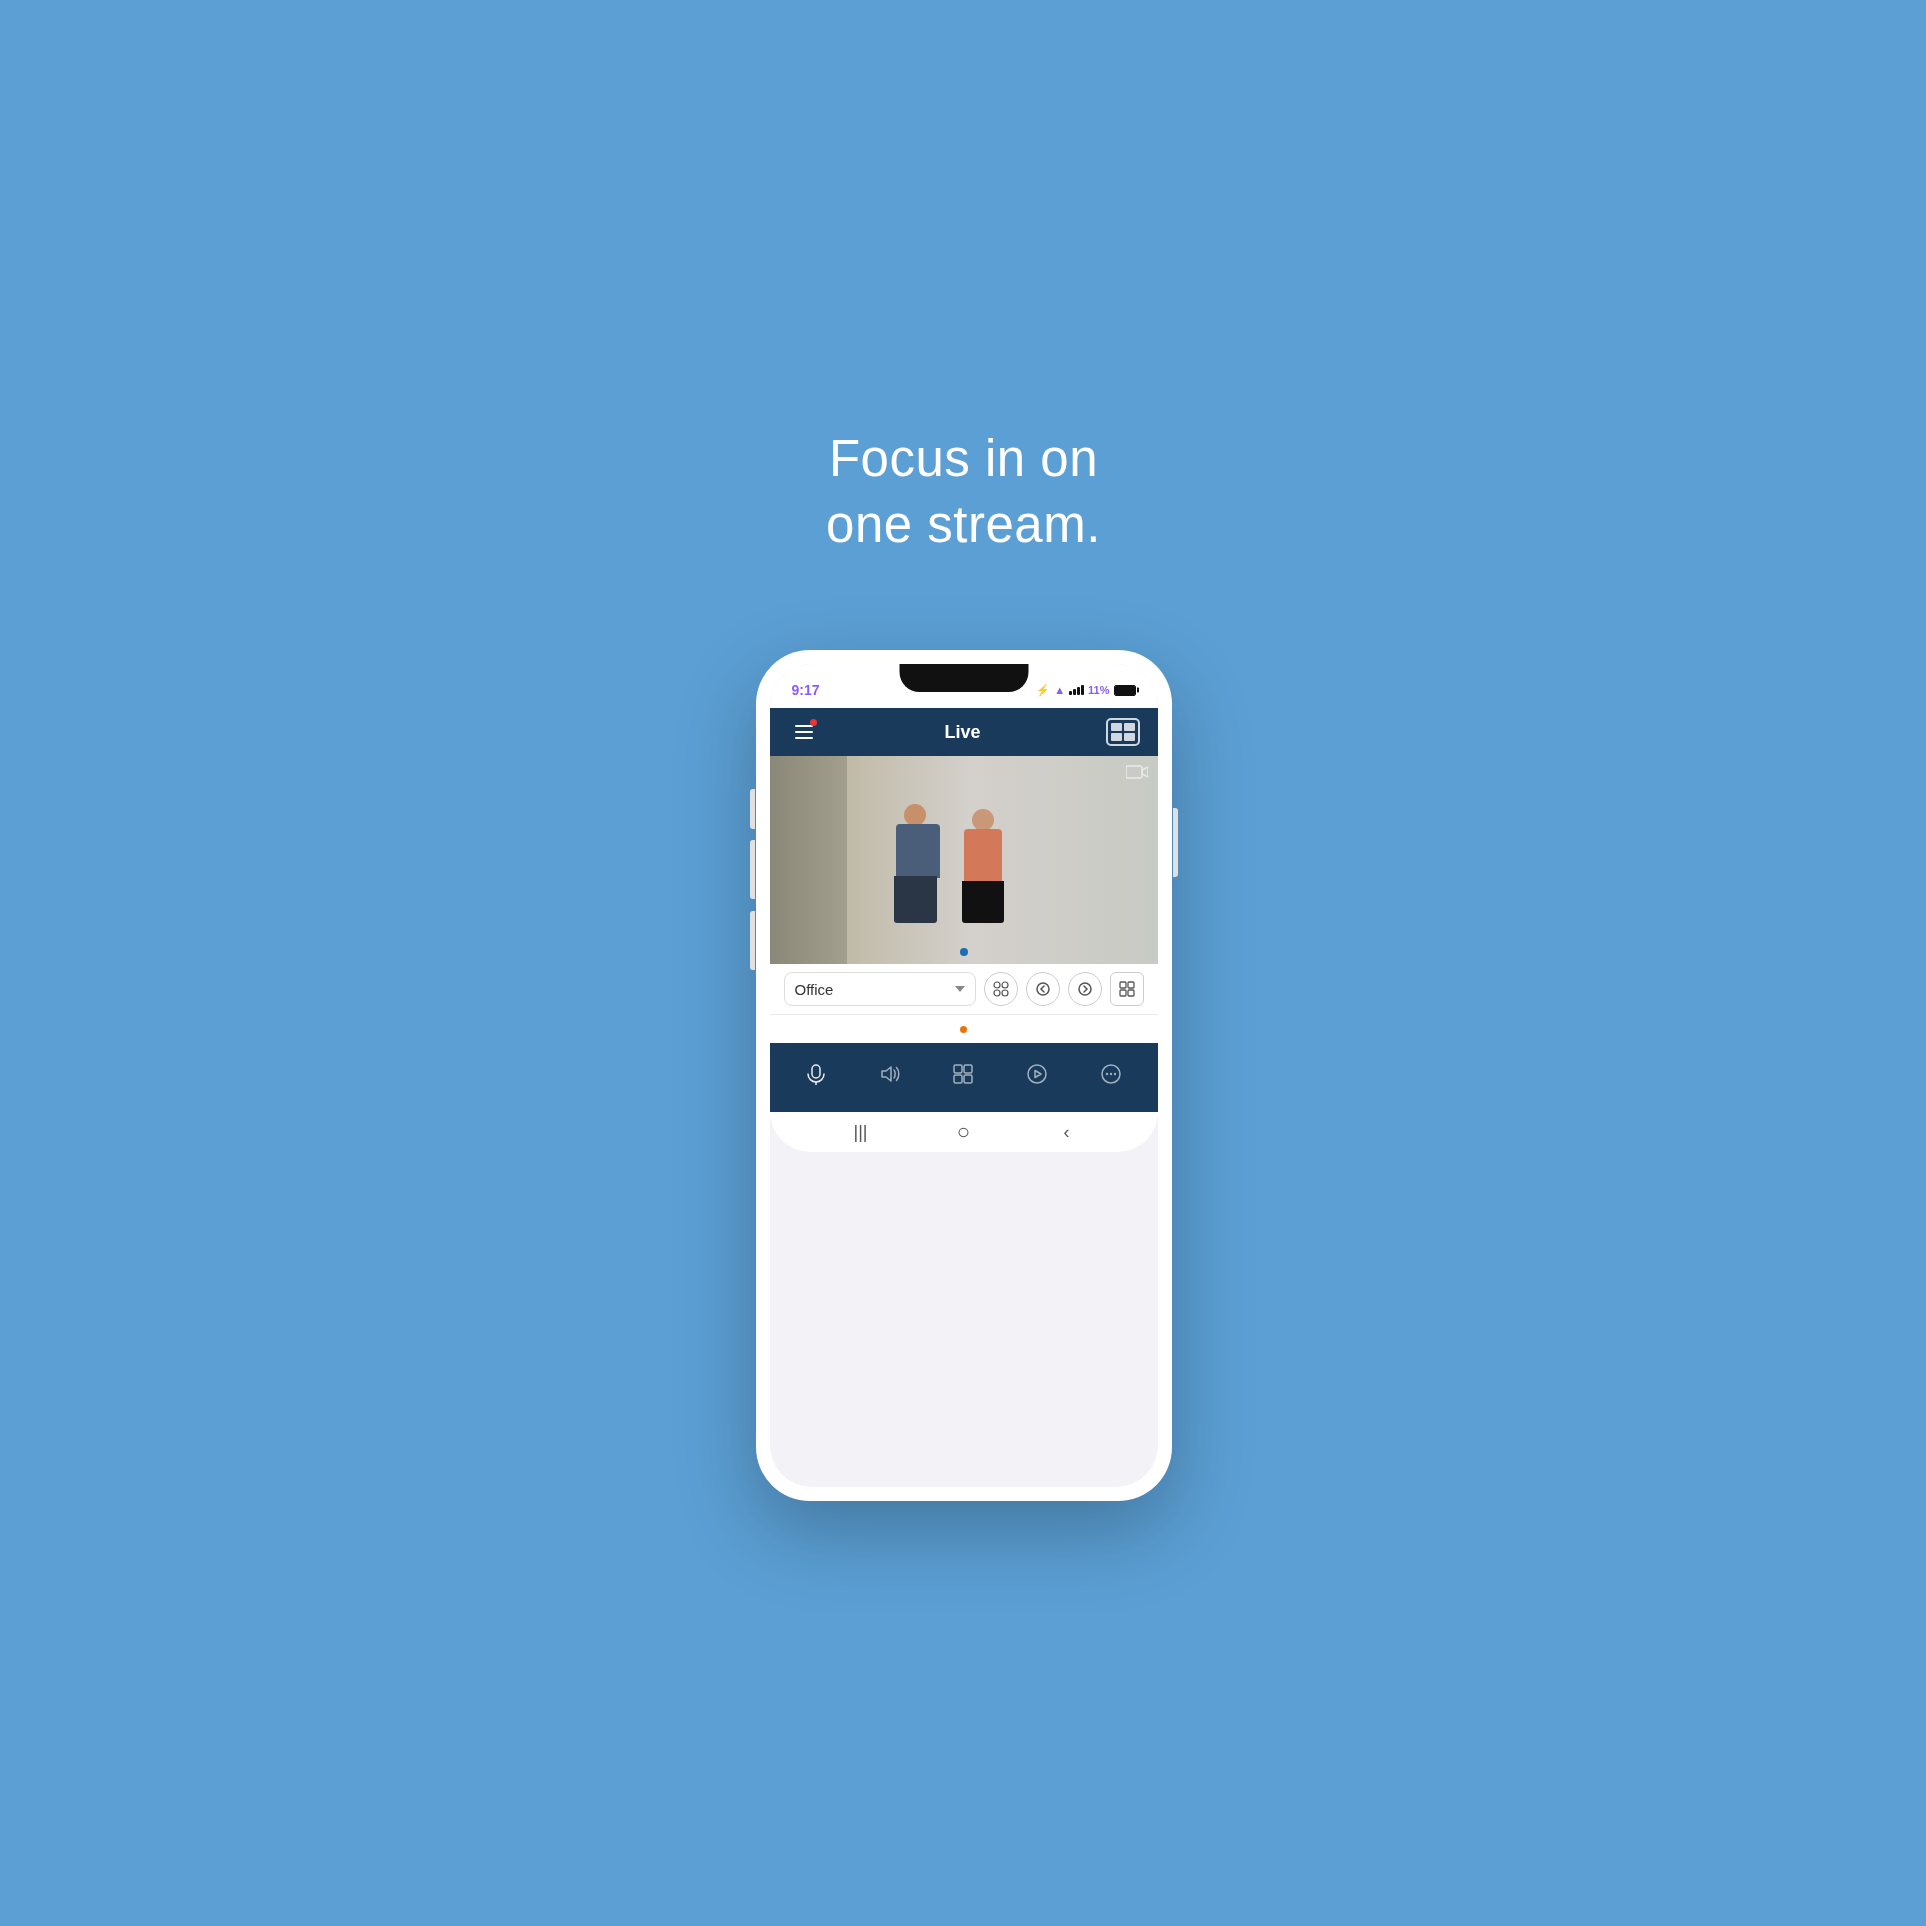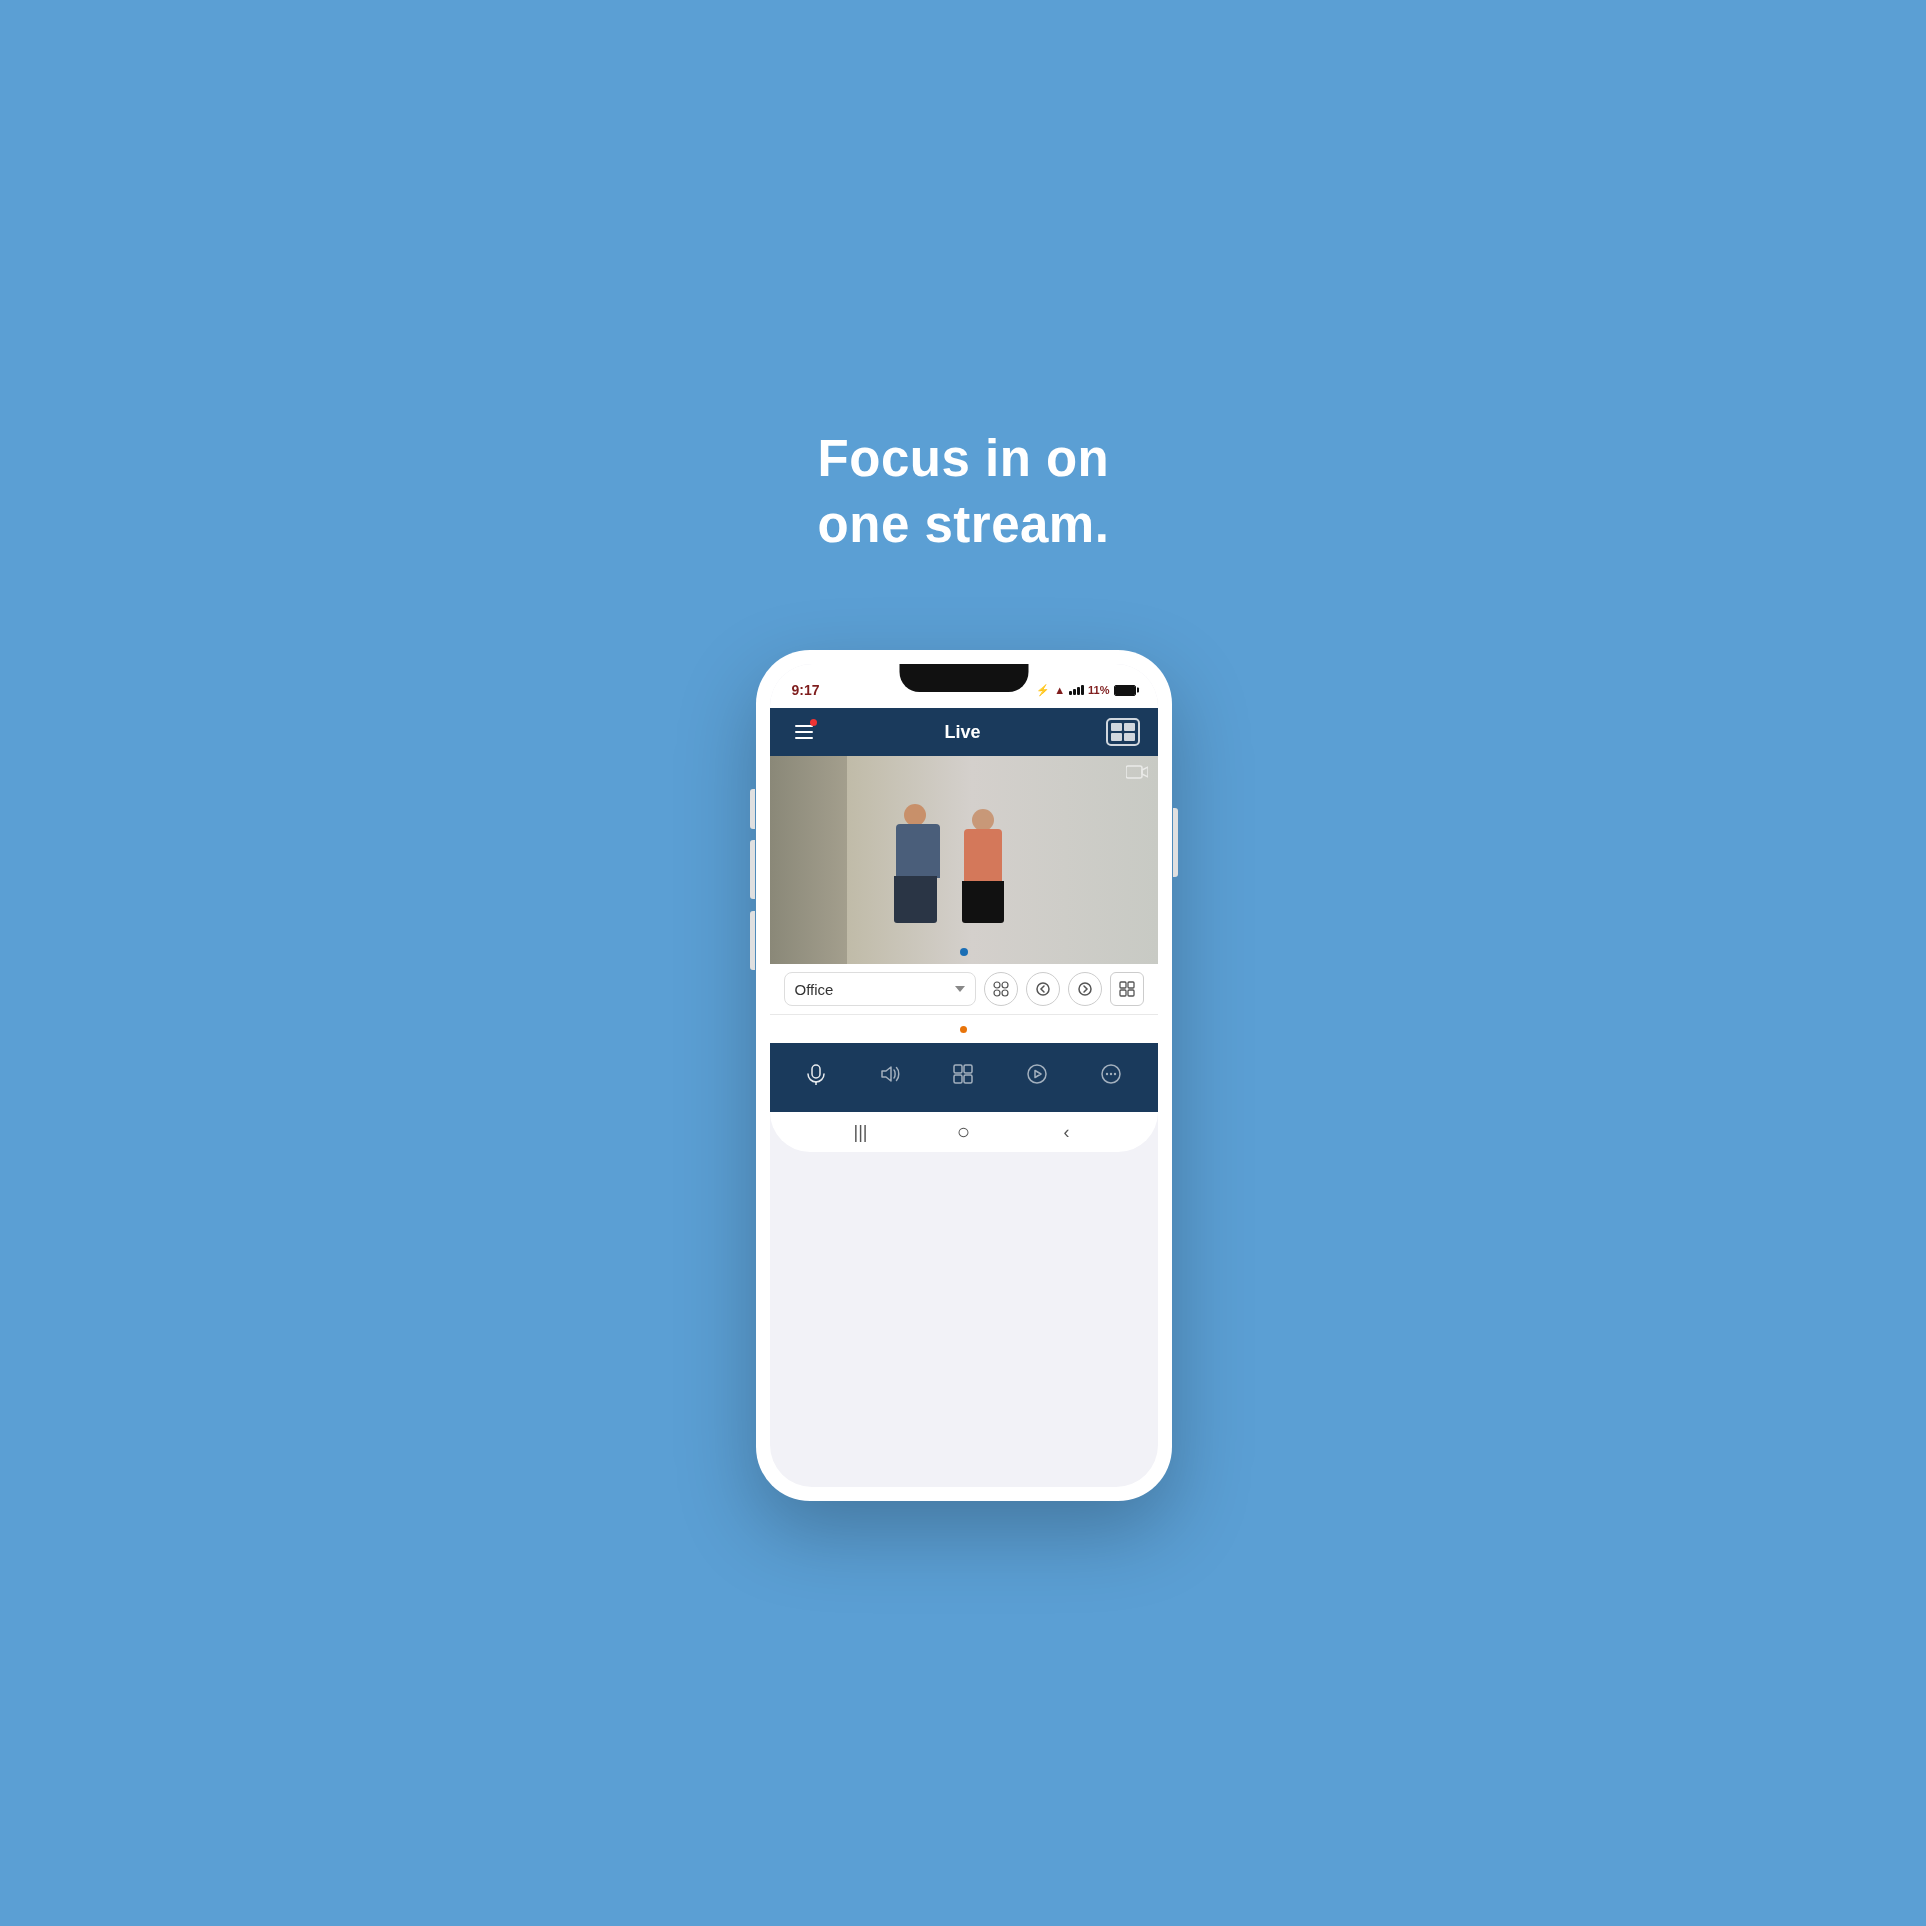--- a/index.html
+++ b/index.html
@@ -12,22 +12,22 @@
       flex-direction: column;
       align-items: center;
       justify-content: center;
       font-family: -apple-system, BlinkMacSystemFont, 'Segoe UI', sans-serif;
       overflow: hidden;
     }
 
     .headline {
       color: white;
       font-size: 51px;
-      font-weight: 700;
-      text-align: left;
+      font-weight: 400;
+      text-align: center;
       line-height: 1.3;
       margin-bottom: 92px;
       letter-spacing: 0.5px;
     }
 
     
     .phone {
       width: 416px;
       height: 851px;
       background: white;
@@ -67,21 +67,21 @@
     .status-bar {
       height: 44px;
       background: white;
       display: flex;
       align-items: center;
       justify-content: space-between;
       padding: 0 22px;
       padding-top: 8px;
       font-size: 13px;
       font-weight: 600;
-      color: #7f1d1d;
+      color: #8b5cf6;
       border-radius: 42px 42px 0 0;
       flex-shrink: 0;
       gap: 32px;
     }
 
     .status-time {
       font-size: 14px;
       font-weight: 600;
     }
 

